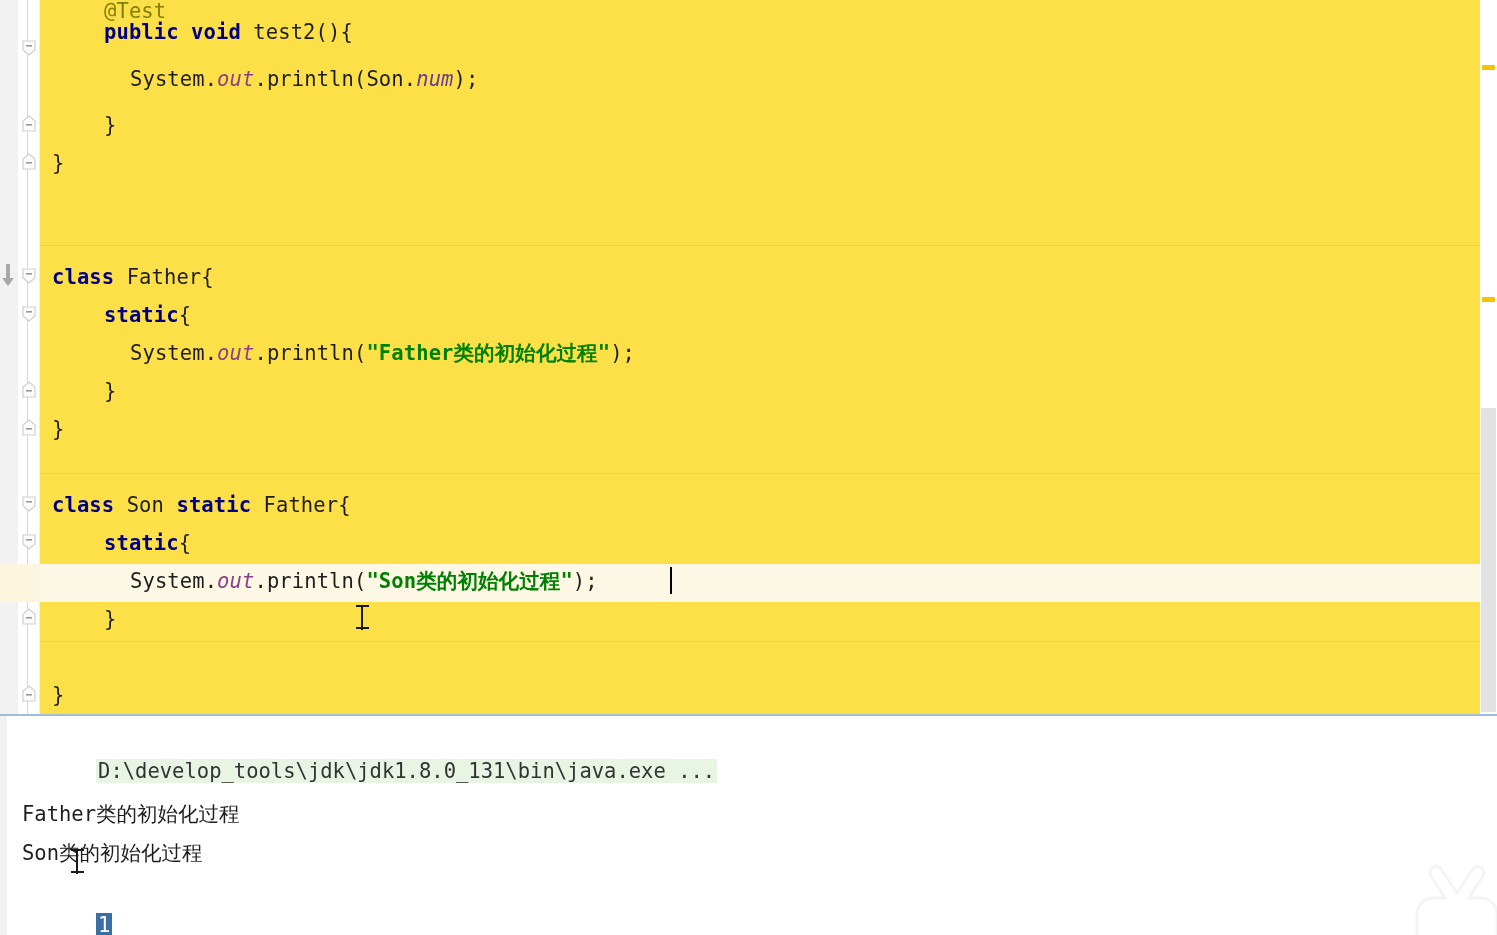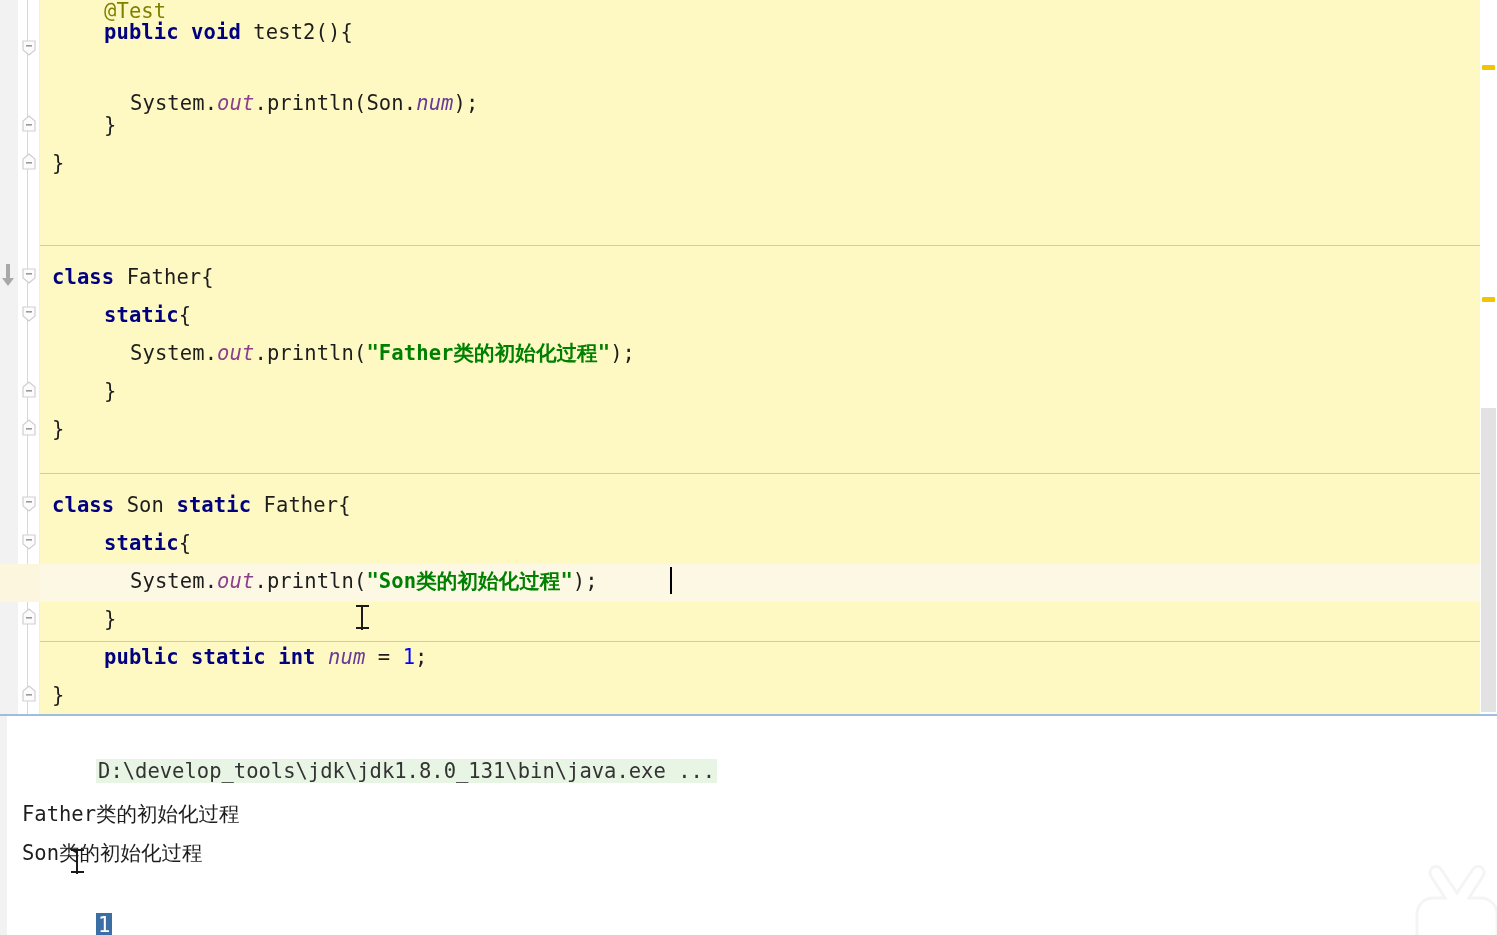--- a/index.html
+++ b/index.html
@@ -8,21 +8,21 @@
     background:#ffffff;
     font-family:"DejaVu Sans Mono","Liberation Mono",monospace;
     overflow:hidden;
     position:relative;
   }
   .ide{position:absolute;inset:0;}
 
   
   .editor{
     position:absolute;left:0;top:0;width:1497px;height:893px;
-    background:#fef9c3;overflow:hidden;
+    background:#fde047;overflow:hidden;
   }
   
   .left-strip{
     position:absolute;left:0;top:0;width:18px;height:714px;
     background:#f2f2f2;
   }
   
   .fold-gutter{
     position:absolute;left:18px;top:0;width:22px;height:714px;
     background:#ffffff;
@@ -168,36 +168,35 @@
     <div class="cur-line-gutter" style="top:564px;"></div>
     <div class="cur-line-bg" style="top:564px;"></div>
 
     <div class="sep" style="top:245px;"></div>
     <div class="sep" style="top:473px;"></div>
     <div class="sep-short" style="top:641px;"></div>
 
     <div class="code" id="code-surface">
         <div class="line" style="top: -8px;"><span class="txt" style="left: 104px;"><span class="anno">@Test</span></span></div>
         <div class="line" style="top: 13px;"><span class="txt" style="left: 104px;"><span class="kw">public</span><span class="plain"> </span><span class="kw">void</span><span class="plain"> test2(){</span></span></div>
-        <div class="line" style="top: 84px;"><span class="txt" style="left: 130px;"><span class="plain">System.</span><span class="stat">out</span><span class="plain">.println(Son.</span><span class="fld">num</span><span class="plain">);</span></span></div>
+        <div class="line" style="top: 60px;"><span class="txt" style="left: 130px;"><span class="plain">System.</span><span class="stat">out</span><span class="plain">.println(Son.</span><span class="fld">num</span><span class="plain">);</span></span></div>
         <div class="line" style="top: 106px;"><span class="txt" style="left: 104px;"><span class="plain">}</span></span></div>
         <div class="line" style="top: 144px;"><span class="txt" style="left: 52px;"><span class="plain">}</span></span></div>
         <div class="line" style="top: 182px;"><span class="txt" style="left: 52px;"></span></div>
         <div class="line" style="top: 220px;"><span class="txt" style="left: 52px;"></span></div>
         <div class="line" style="top: 258px;"><span class="txt" style="left: 52px;"><span class="kw">class</span><span class="plain"> Father{</span></span></div>
         <div class="line" style="top: 296px;"><span class="txt" style="left: 104px;"><span class="kw">static</span><span class="plain">{</span></span></div>
         <div class="line" style="top: 334px;"><span class="txt" style="left: 130px;"><span class="plain">System.</span><span class="stat">out</span><span class="plain">.println(</span><span class="str">"Father类的初始化过程"</span><span class="plain">);</span></span></div>
         <div class="line" style="top: 372px;"><span class="txt" style="left: 104px;"><span class="plain">}</span></span></div>
         <div class="line" style="top: 410px;"><span class="txt" style="left: 52px;"><span class="plain">}</span></span></div>
         <div class="line" style="top: 448px;"><span class="txt" style="left: 52px;"></span></div>
         <div class="line" style="top: 486px;"><span class="txt" style="left: 52px;"><span class="kw">class</span><span class="plain"> Son </span><span class="kw">static</span><span class="plain"> Father{</span></span></div>
         <div class="line" style="top: 524px;"><span class="txt" style="left: 104px;"><span class="kw">static</span><span class="plain">{</span></span></div>
         <div class="line" style="top: 562px;"><span class="txt" style="left: 130px;"><span class="plain">System.</span><span class="stat">out</span><span class="plain">.println(</span><span class="str">"Son类的初始化过程"</span><span class="plain">);</span></span></div>
         <div class="line" style="top: 600px;"><span class="txt" style="left: 104px;"><span class="plain">}</span></span></div>
-        <div class="line" style="top: 638px;"><span class="txt" style="left: 104px;"><span class="kw">public</span><span class="plain"> </span><span class="kw">static</span><span class="plain"> </span><span class="kw">int</span><span class="plain"> </span><span class="fld">num</span><span class="plain"> = </span><span class="num">1</span><span class="plain">;</span></span></div>
         <div class="line" style="top: 676px;"><span class="txt" style="left: 52px;"><span class="plain">}</span></span></div>
       </div>
 
     <div class="caret" style="left:670px;top:567px;"></div>
 
     <div class="ibeam" style="left:356px;top:604px;"></div>
 
     <div class="fold" style="top:37px;">
       <svg width="22" height="22" viewBox="0 0 22 22">
         <path d="M5 4 h12 v9 l-6 5 l-6 -5 z" fill="#fcfcfc" stroke="#cfcfcf" stroke-width="1.2"></path>

